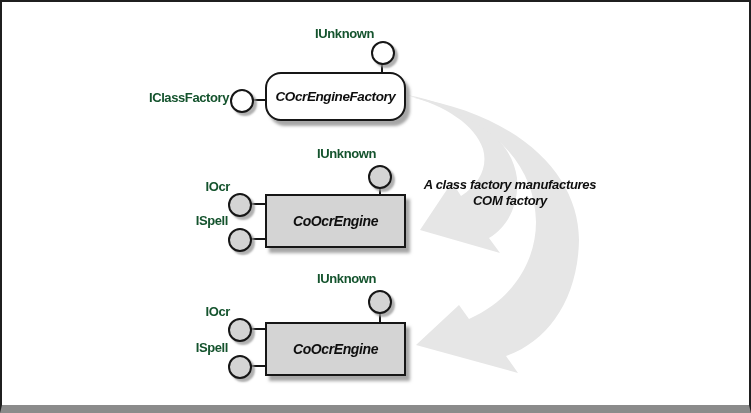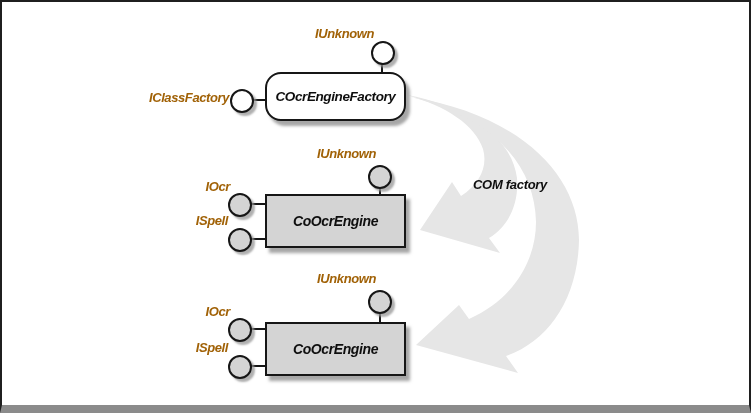--- a/index.html
+++ b/index.html
@@ -31,21 +31,21 @@
     box-shadow:4px 5px 3px rgba(145,145,145,0.8);
   }
   .combox.factory{background:#ffffff;border-radius:16px;width:141px;height:49px;left:263px;top:70px;}
   .combox.engine{background:#d4d4d4;width:141px;height:54px;}
   .box-label{
     font-weight:bold;font-style:italic;font-size:14px;color:#0e0e0e;
     letter-spacing:-0.4px;white-space:nowrap;
   }
   .if-label{
     position:absolute;z-index:4;
-    font-weight:bold;font-style:italic;font-size:13px;color:#a16207;
+    font-weight:bold;font-size:13px;color:#14532d;
     letter-spacing:-0.4px;white-space:nowrap;
   }
   .annotation{
     position:absolute;left:413px;top:175px;width:190px;z-index:4;
     text-align:center;
     font-weight:bold;font-style:italic;font-size:13px;line-height:16px;
     color:#0e0e0e;letter-spacing:-0.3px;
   }
 </style>
 </head>
@@ -112,16 +112,17 @@
 
   <div class="stem" style="left:247px;top:363px;width:18px;height:2px;"></div>
   <div class="lollipop gray" style="left:226px;top:353px;"></div>
   <div class="if-label" style="right:521px;top:338px;">ISpell</div>
 
   <div class="combox engine" style="left:263px;top:320px;">
     <span class="box-label">CoOcrEngine</span>
   </div>
 
   <div class="annotation">
+    <div>A class factory manufactures</div>
     <div>COM factory</div>
   </div>
 
 </div>
 
 </body></html>

